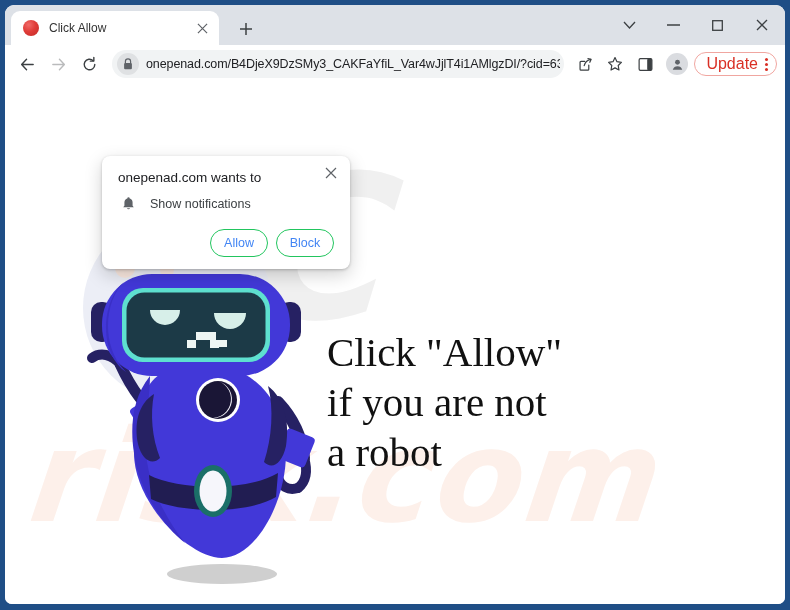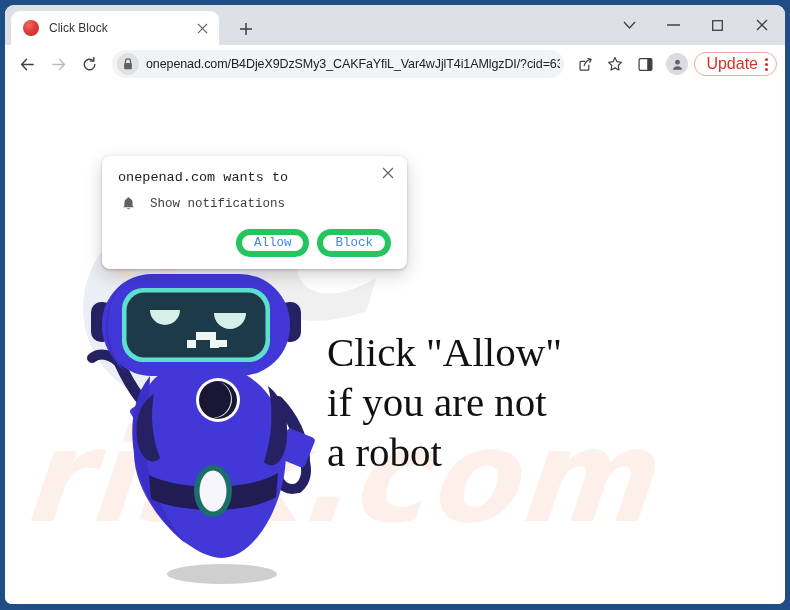--- a/index.html
+++ b/index.html
@@ -260,27 +260,26 @@
     font-family: "Liberation Serif", serif;
     font-size: 8px;
     letter-spacing: .6px;
     color: #7b7f93;
   }
 
   
   .perm {
     position: absolute;
     left: 97px; top: 73px;
-    width: 305px;
+    width: 248px;
     background: #fff;
     border-radius: 8px;
     box-shadow: 0 1px 3px rgba(0,0,0,.22), 0 6px 18px rgba(0,0,0,.18);
     z-index: 50;
     padding: 14px 16px 12px 16px;
-    font-family: Liberation Mono, monospace;
   }
   .perm-close {
     position: absolute;
     right: 8px; top: 6px;
     width: 22px; height: 22px;
     display: flex; align-items: center; justify-content: center;
     color: #5f6368;
   }
   .perm-title {
     font-size: 13.5px;
@@ -296,40 +295,40 @@
   .perm-permlabel { margin-left: 12px; font-size: 12.5px; color: #3c4043; }
   .perm-actions {
     display: flex;
     justify-content: flex-end;
     gap: 8px;
     margin-top: 18px;
   }
   .perm-btn {
     min-width: 58px;
     height: 28px;
-    border: 6px solid #22c55e;
+    border: 1px solid #22c55e;
     border-radius: 14px;
     background: #fff;
     color: #4285f4;
     font-size: 12.5px;
     display: flex; align-items: center; justify-content: center;
     padding: 0 12px;
   }
 </style>
 </head>
 <body>
 
 <div class="window">
  <div class="window-inner">
 
   <div class="tabstrip">
 
     <div class="tab">
       <span class="tab-favicon"></span>
-      <span class="tab-title">Click Block</span>
+      <span class="tab-title">Click Allow</span>
       <span class="tab-close">
         <svg width="11" height="11" viewBox="0 0 12 12" aria-hidden="true">
           <path d="M1 1 L11 11 M11 1 L1 11" stroke="#5f6368" stroke-width="1.3" fill="none"></path>
         </svg>
       </span>
     </div>
 
     <div class="newtab">
       <svg width="14" height="14" viewBox="0 0 14 14" aria-hidden="true">
         <path d="M7 1 V13 M1 7 H13" stroke="#3c4043" stroke-width="1.5" fill="none"></path>

